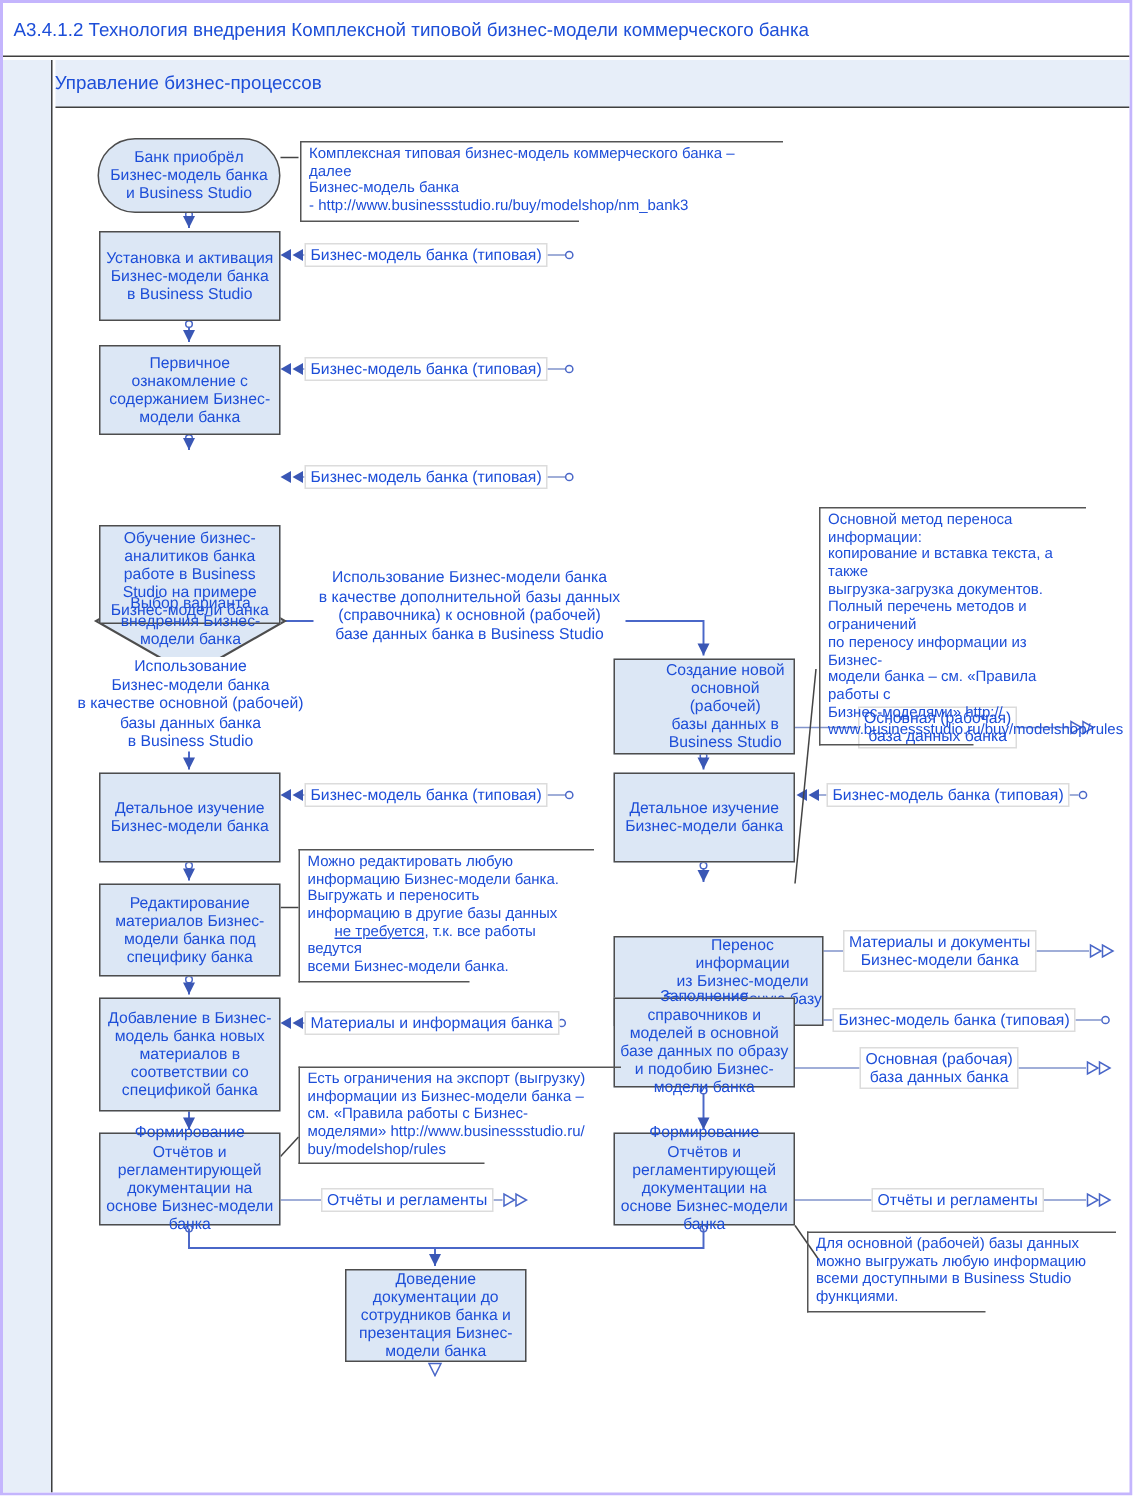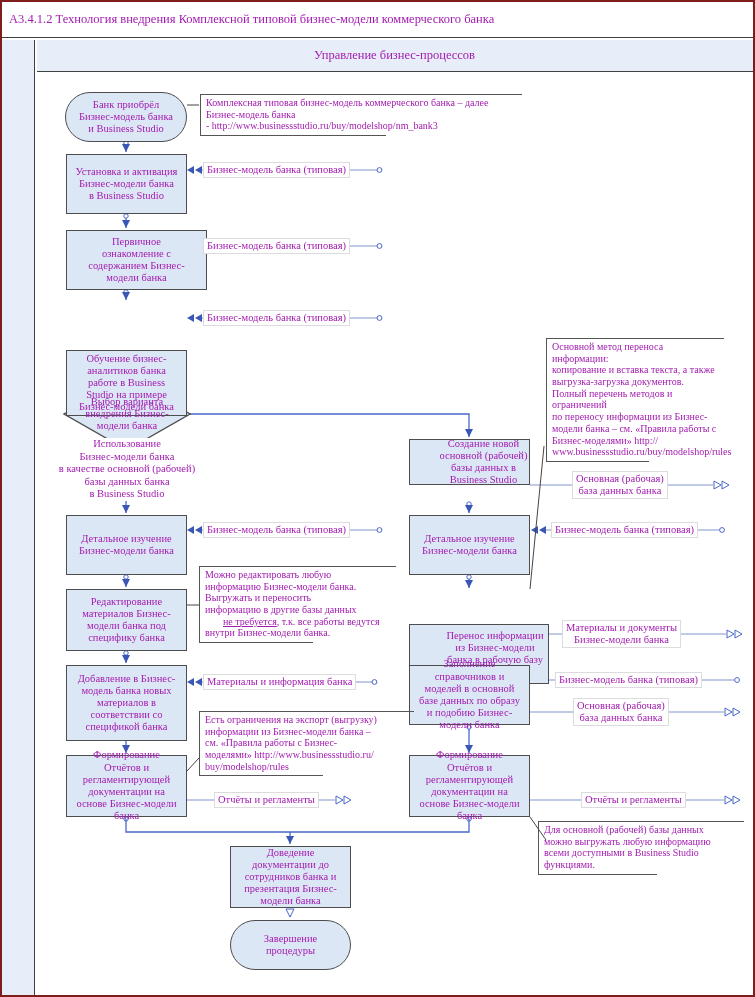--- a/index.html
+++ b/index.html
@@ -1,23 +1,23 @@
 <!DOCTYPE html>
 <html><head>
 <meta charset="utf-8">
 <style>
   html,body{margin:0;padding:0;background:#fff;}
-  .frame{position:relative;width:751px;height:993px;border:2px solid #7f1d1d;
-         font-family:Liberation Serif, serif;color:#a21caf;background:#fff;overflow:hidden;}
+  .frame{position:relative;width:751px;height:993px;border:2px solid #c4b5fd;
+         font-family:Liberation Sans, sans-serif;color:#1d4ed8;background:#fff;overflow:hidden;}
   .titlebar{position:absolute;left:0;top:0;width:100%;height:36px;border-bottom:1.5px solid #3f3f3f;
             display:flex;align-items:center;padding-left:7px;box-sizing:border-box;font-size:12.5px;}
   .lane-strip{position:absolute;left:0;top:37.5px;width:33px;height:955px;background:#e7eef9;
               border-right:1.5px solid #3f3f3f;box-sizing:border-box;}
   .lane-header{position:absolute;left:34.5px;top:37.5px;width:716px;height:32px;background:#e7eef9;
-               border-bottom:1.5px solid #3f3f3f;display:flex;align-items:center;justify-content:center;
+               border-bottom:1.5px solid #3f3f3f;display:flex;align-items:center;justify-content:flex-start;
                font-size:12.5px;box-sizing:border-box;}
   .wires{position:absolute;left:0;top:0;width:751px;height:993px;pointer-events:none;}
   .box{position:absolute;background:#dce7f5;border:1.4px solid #4d4d4d;box-sizing:border-box;
        display:flex;align-items:center;justify-content:center;text-align:center;
        font-size:10.5px;line-height:1.16;white-space:pre-line;}
   .ell{border-radius:26px;}
   .dtext{position:absolute;display:flex;align-items:center;justify-content:center;text-align:center;
          font-size:10.5px;line-height:1.16;white-space:pre-line;}
   .lbl{position:absolute;background:#fff;border:1px solid #dcdcdc;padding:1px 3px;
        font-size:10.5px;line-height:1.15;text-align:center;white-space:pre-line;}
@@ -149,33 +149,37 @@
       <line x1="528" y1="815" x2="544" y2="838"></line>
     </g>
   </svg>
 
   <div class="box ell" style="left:63px;top:90px;width:122px;height:50px;">Банк приобрёл
 Бизнес-модель банка
 и Business Studio</div>
   <div class="box" style="left:64px;top:152px;width:121px;height:60px;">Установка и активация
 Бизнес-модели банка
 в Business Studio</div>
-  <div class="box" style="left:64px;top:228px;width:141px;height:60px;">Первичное
+  <div class="box" style="left:64px;top:228px;width:121px;height:60px;">Первичное
 ознакомление с
 содержанием Бизнес-
 модели банка</div>
   <div class="box" style="left:64px;top:300px;width:121px;height:66px;margin-top:48px;">Обучение бизнес-
 аналитиков банка
 работе в Business
 Studio на примере
 Бизнес-модели банка</div>
   <div class="dtext" style="left:56px;top:392px;width:138px;height:40px;">Выбор варианта
 внедрения Бизнес-
 модели банка</div>
 
+  <div class="branch" style="left:207px;top:377px;width:208px;">Использование Бизнес-модели банка
+в качестве дополнительной базы данных
+(справочника) к основной (рабочей)
+базе данных банка в Business Studio</div>
   <div class="branch" style="left:46px;top:436px;width:158px;">Использование
 Бизнес-модели банка
 в качестве основной (рабочей)
 базы данных банка
 в Business Studio</div>
 
   <div class="box" style="left:64px;top:513px;width:121px;height:60px;">Детальное изучение
 Бизнес-модели банка</div>
   <div class="box" style="left:64px;top:587px;width:121px;height:62px;">Редактирование
 материалов Бизнес-
@@ -186,21 +190,21 @@
 материалов в
 соответствии со
 спецификой банка</div>
   <div class="box" style="left:64px;top:753px;width:121px;height:62px;">Формирование
 Отчётов и
 регламентирующей
 документации на
 основе Бизнес-модели
 банка</div>
 
-  <div class="box" style="left:407px;top:437px;width:121px;height:46px;padding-left:28px;">Создание новой
+  <div class="box" style="left:407px;top:437px;width:121px;height:64px;padding-left:28px;">Создание новой
 основной (рабочей)
 базы данных в
 Business Studio</div>
   <div class="box" style="left:407px;top:513px;width:121px;height:60px;">Детальное изучение
 Бизнес-модели банка</div>
   <div class="box" style="left:407px;top:622px;width:140px;height:60px;padding-left:32px;">Перенос информации
 из Бизнес-модели
 банка в рабочую базу
 данных банка</div>
   <div class="box" style="left:407px;top:663px;width:121px;height:60px;">Заполнение
@@ -214,22 +218,20 @@
 регламентирующей
 документации на
 основе Бизнес-модели
 банка</div>
 
   <div class="box" style="left:228px;top:844px;width:121px;height:62px;">Доведение
 документации до
 сотрудников банка и
 презентация Бизнес-
 модели банка</div>
-  <div class="box ell" style="left:228px;top:918px;width:121px;height:50px;">Завершение
-процедуры</div>
 
   <div class="lbl" style="left:201px;top:160px;">Бизнес-модель банка (типовая)</div>
   <div class="lbl" style="left:201px;top:236px;">Бизнес-модель банка (типовая)</div>
   <div class="lbl" style="left:201px;top:308px;">Бизнес-модель банка (типовая)</div>
   <div class="lbl" style="left:201px;top:520px;">Бизнес-модель банка (типовая)</div>
   <div class="lbl" style="left:201px;top:672px;">Материалы и информация банка</div>
   <div class="lbl" style="left:212px;top:790px;">Отчёты и регламенты</div>
   <div class="lbl" style="left:570px;top:469px;">Основная (рабочая)
 база данных банка</div>
   <div class="lbl" style="left:549px;top:520px;">Бизнес-модель банка (типовая)</div>
@@ -249,21 +251,21 @@
 Полный перечень методов и ограничений
 по переносу информации из Бизнес-
 модели банка – см. «Правила работы с
 Бизнес-моделями» http://
 www.businessstudio.ru/buy/modelshop/rules</div>
   <div class="note" style="left:197px;top:564px;width:197px;"><span>Можно редактировать любую
 информацию Бизнес-модели банка.
 Выгружать и переносить
 информацию в другие базы данных
 </span><span class="u">не требуется</span><span>, т.к. все работы ведутся
-внутри Бизнес-модели банка.</span></div>
+всеми Бизнес-модели банка.</span></div>
   <div class="note" style="left:197px;top:709px;width:215px;">Есть ограничения на экспорт (выгрузку)
 информации из Бизнес-модели банка –
 см. «Правила работы с Бизнес-
 моделями» http://www.businessstudio.ru/
 buy/modelshop/rules</div>
   <div class="note" style="left:536px;top:819px;width:206px;">Для основной (рабочей) базы данных
 можно выгружать любую информацию
 всеми доступными в Business Studio
 функциями.</div>
 

